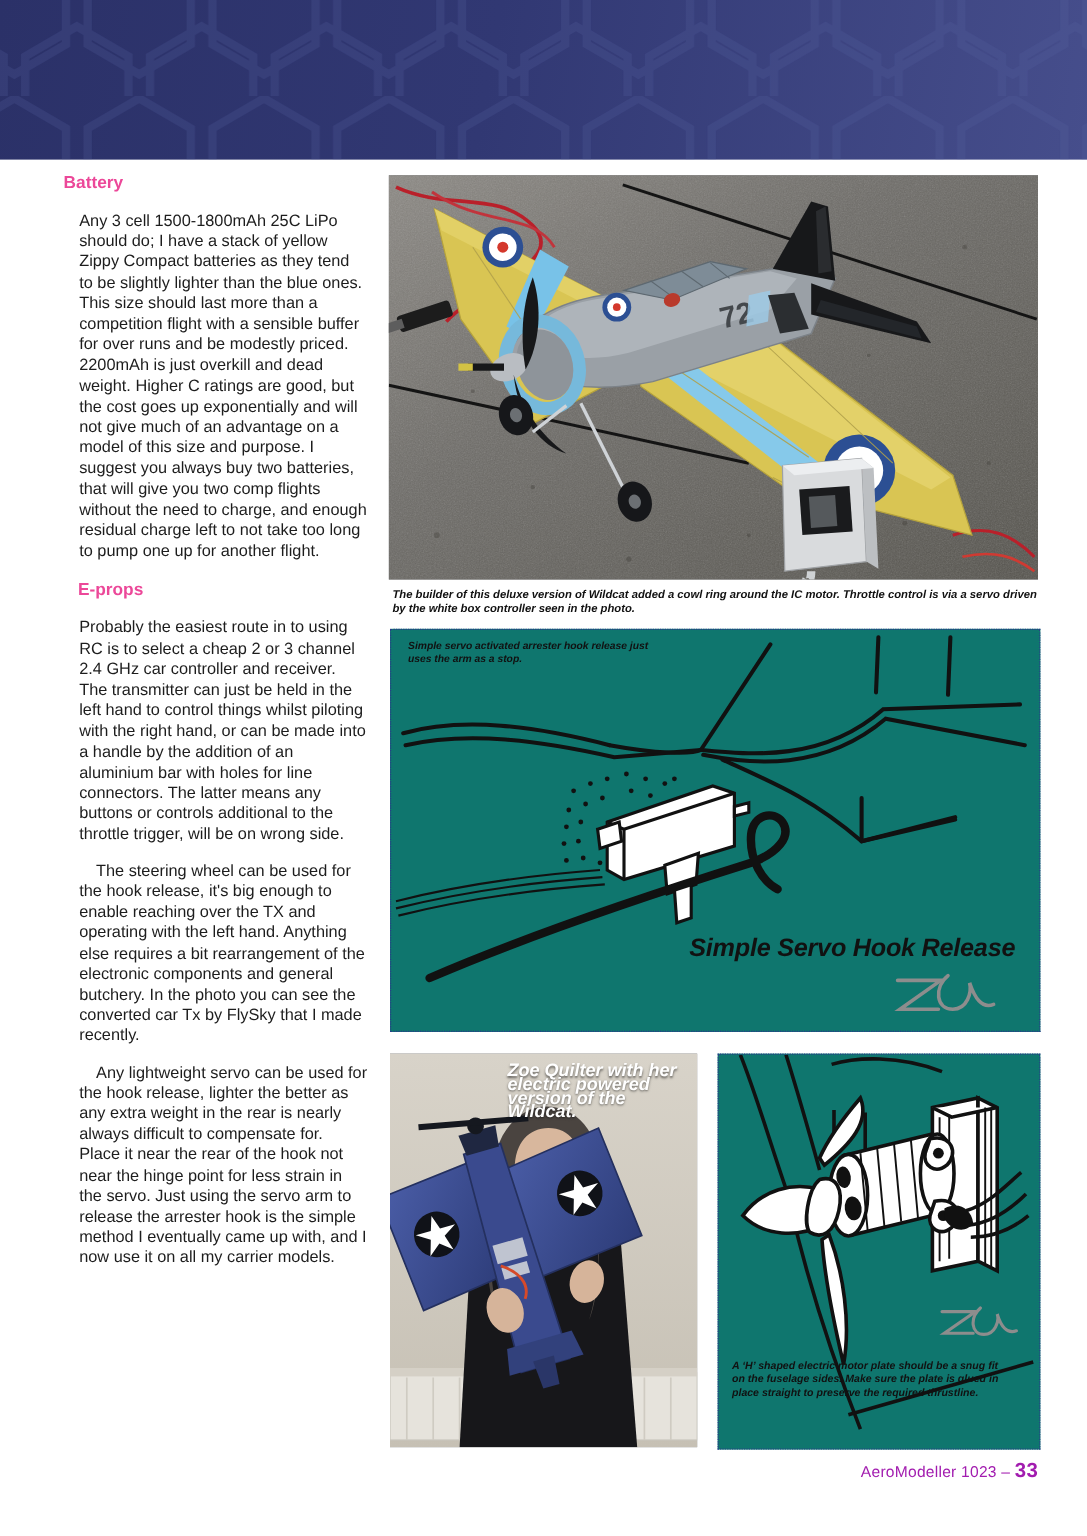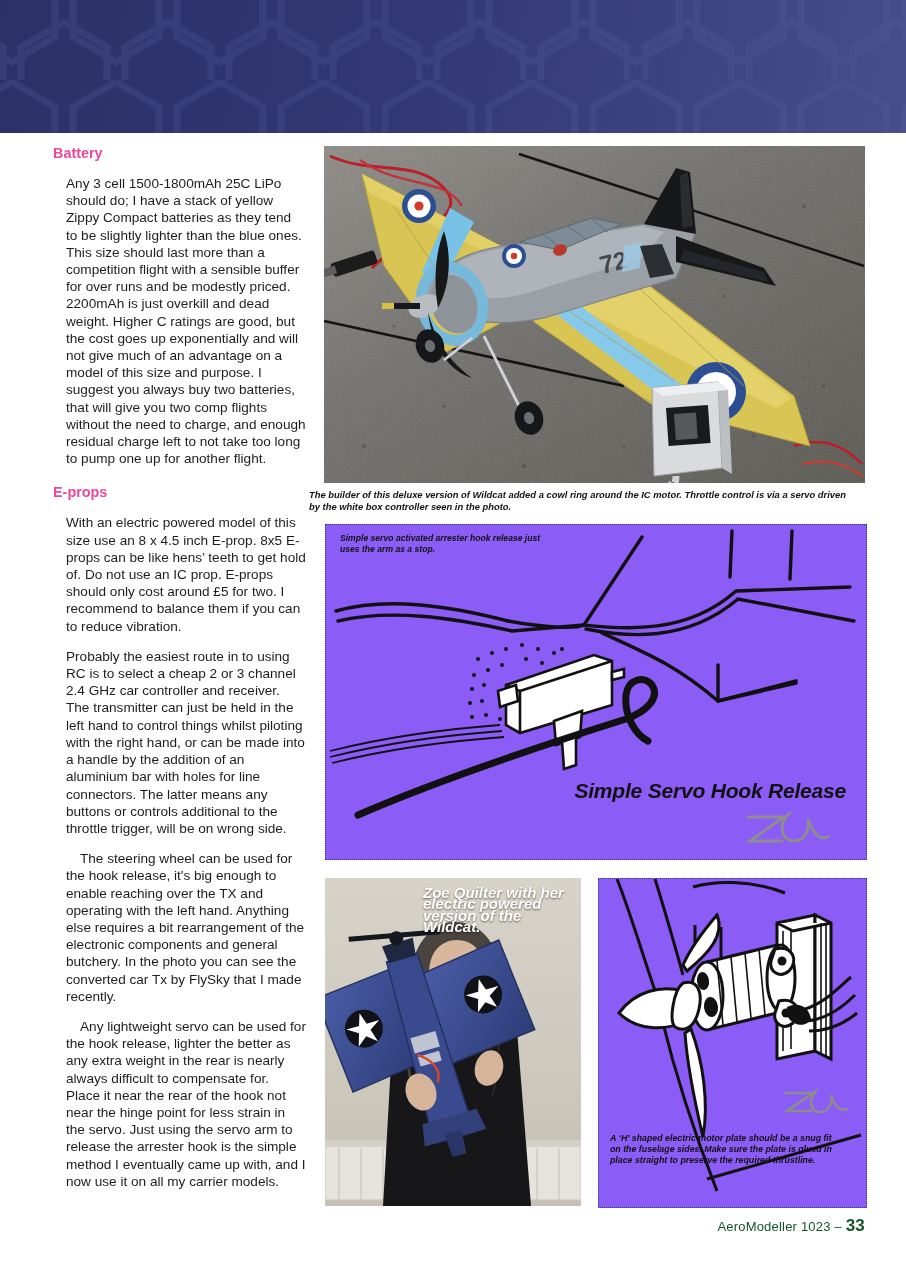--- a/index.html
+++ b/index.html
@@ -25,39 +25,39 @@
   #page{position:absolute;left:0;top:133px;width:906px;height:1147px;}
 
   
   #col-left{
     position:absolute;left:53px;top:11px;width:266px;
   }
   .sec-head{
     color:#ec4899;font-weight:bold;font-size:14.4px;line-height:1.25;
     margin:0 0 1px 0;letter-spacing:0;
   }
-  .sec-head.spaced{margin-top:16px;}
+  .sec-head.spaced{margin-top:16px;margin-left:12px;}
   .body-p{
     font-size:13.6px;line-height:17.2px;margin:13px;color:#1d1d1d;
     text-align:left;
   }
   .body-p.indent{text-indent:14px;}
   .photo{
     position:absolute;overflow:hidden;background:#777;
   }
   .dotbox{
-    position:absolute;background:#8b5cf6;
+    position:absolute;background:#0f766e;
     border:1px dotted #2a3a8c;
     overflow:hidden;
   }
 
   
   #photo-wildcat{left:324px;top:13px;width:541px;height:337px;}
   #cap-wildcat{
-    position:absolute;left:309px;top:356px;width:541px;
+    position:absolute;left:327px;top:356px;width:541px;
     font-size:9.4px;line-height:11.6px;font-style:italic;font-weight:bold;
     color:#111;
   }
 
   
   #box-servo{left:325px;top:391px;width:540px;height:334px;}
   #servo-note{
     position:absolute;left:14px;top:8px;width:215px;
     font-size:8.6px;line-height:10.6px;font-style:italic;font-weight:bold;color:#111;
   }
@@ -86,21 +86,21 @@
     font-size:14.6px;line-height:17px;font-style:italic;font-weight:bold;color:#111;
   }
   #motor-cap{
     position:absolute;left:11px;top:254px;width:228px;
     font-size:8.8px;line-height:10.8px;font-style:italic;font-weight:bold;color:#111;
   }
 
   
   #footer{
     position:absolute;right:41px;top:1083px;
-    font-size:13px;color:#14532d;letter-spacing:.2px;
+    font-size:13px;color:#a21caf;letter-spacing:.2px;
   }
   #footer b{font-size:17px;font-weight:bold;}
 
   svg{overflow:visible;}
 </style>
 </head>
 <body>
 
 <div id="banner">
   <div class="hexlayer">
@@ -120,21 +120,20 @@
 </div>
 
 <div id="page">
 
   <div id="col-left">
 
     <h2 class="sec-head">Battery</h2>
     <p class="body-p">Any 3 cell 1500-1800mAh 25C LiPo should do; I have a stack of yellow Zippy Compact batteries as they tend to be slightly lighter than the blue ones. This size should last more than a competition flight with a sensible buffer for over runs and be modestly priced. 2200mAh is just overkill and dead weight. Higher C ratings are good, but the cost goes up exponentially and will not give much of an advantage on a model of this size and purpose. I suggest you always buy two batteries, that will give you two comp flights without the need to charge, and enough residual charge left to not take too long to pump one up for another flight.</p>
 
     <h2 class="sec-head spaced">E-props</h2>
-    <p class="body-p">With an electric powered model of this size use an 8 x 4.5 inch E-prop. 8x5 E-props can be like hens’ teeth to get hold of. Do not use an IC prop. E-props should only cost around £5 for two. I recommend to balance them if you can to reduce vibration.</p>
 
     <p class="body-p">Probably the easiest route in to using RC is to select a cheap 2 or 3 channel 2.4 GHz car controller and receiver. The transmitter can just be held in the left hand to control things whilst piloting with the right hand, or can be made into a handle by the addition of an aluminium bar with holes for line connectors. The latter means any buttons or controls additional to the throttle trigger, will be on wrong side.</p>
     <p class="body-p indent">The steering wheel can be used for the hook release, it's big enough to enable reaching over the TX and operating with the left hand. Anything else requires a bit rearrangement of the electronic components and general butchery. In the photo you can see the converted car Tx by FlySky that I made recently.</p>
     <p class="body-p indent">Any lightweight servo can be used for the hook release, lighter the better as any extra weight in the rear is nearly always difficult to compensate for. Place it near the rear of the hook not near the hinge point for less strain in the servo. Just using the servo arm to release the arrester hook is the simple method I eventually came up with, and I now use it on all my carrier models.</p>
   </div>
 
   <div class="photo" id="photo-wildcat">
     <svg width="541" height="337" viewBox="0 0 541 337">
       <defs>
         <linearGradient id="tarmac" x1="0" y1="0" x2="1" y2="1">

